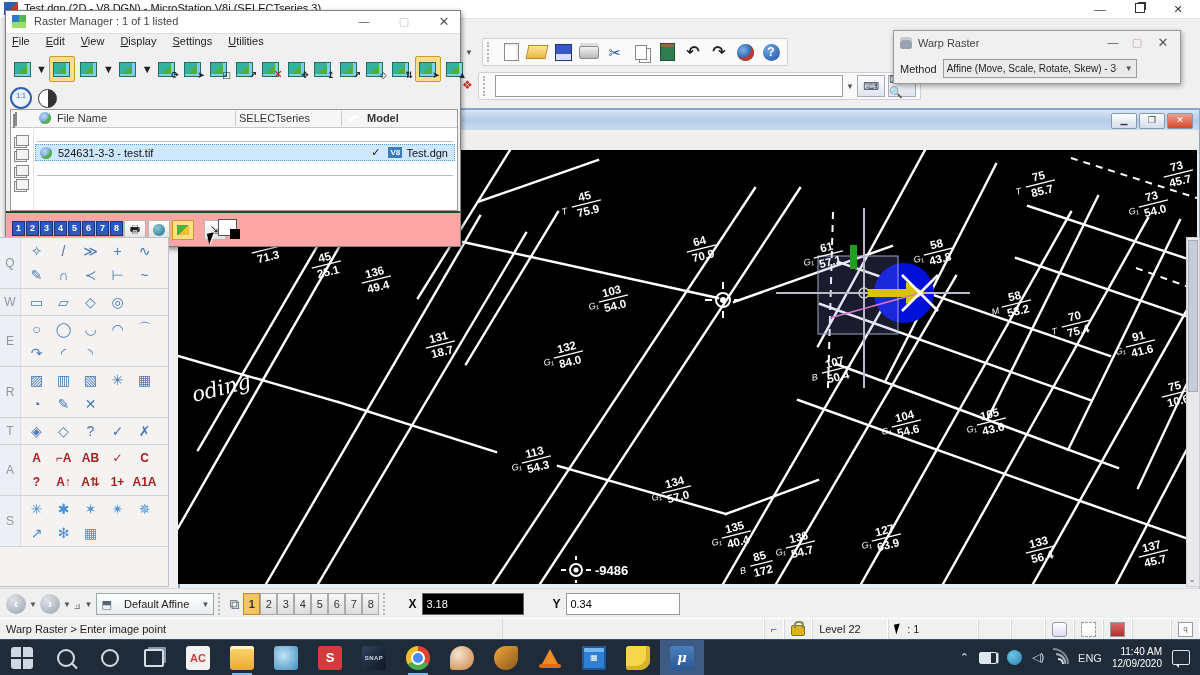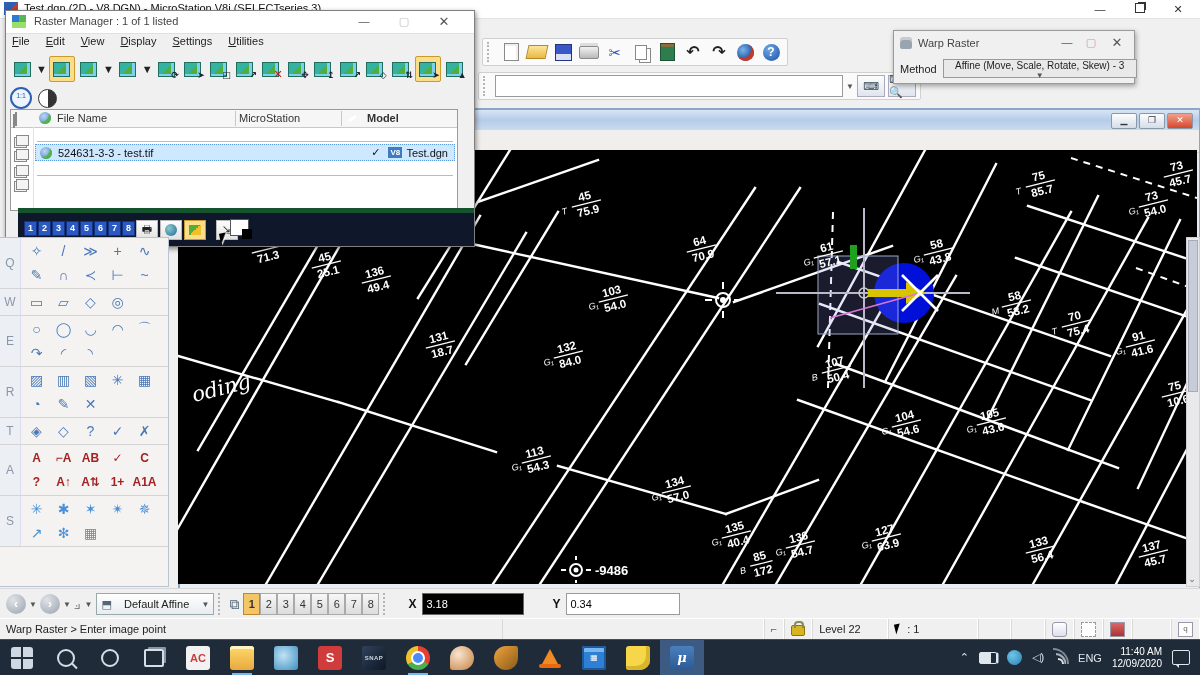--- a/index.html
+++ b/index.html
@@ -32,21 +32,21 @@
   .dd-arrow{font-size:8px;color:#555;}
   .kbicon{width:26px;height:20px;background:linear-gradient(#fdfdfd,#dfe5ee);border:1px solid #aab;display:flex;align-items:center;justify-content:center;font-size:11px;color:#345;}
   
   #viewwin{left:178px;top:108px;width:1019px;height:478px;border:2px solid #8aa6c8;background:#e9eef5;}
   #vtitle{left:0;top:0;right:0;height:20px;background:linear-gradient(#d8e6f5,#b5cce8 50%,#c9dbf0);}
   .vbtn{top:3px;width:24px;height:14px;border:1px solid #8899aa;border-radius:2px;background:linear-gradient(#fdfdfd,#d5dde8);text-align:center;line-height:12px;font-size:9px;color:#334;}
   .vbtn-close{background:linear-gradient(#f2a08c,#d4472c);color:#fff;font-weight:bold;}
   #vtools{left:0;top:20px;right:0;height:22px;background:#f0efed;border-bottom:1px solid #d7d4cf;display:flex;align-items:center;gap:6px;padding-left:6px;}
   .vti{width:15px;height:15px;border:1px solid #8aa;background:linear-gradient(#fff,#dde6ef);color:#369;font-size:9px;text-align:center;line-height:14px;}
   
-  #rm{left:5px;top:10px;width:454px;height:235px;background:#f0f0f0;border:1px solid #808080;box-shadow:1px 2px 5px rgba(0,0,0,.45);padding-left:14px;}
+  #rm{left:5px;top:10px;width:454px;height:235px;background:#f0f0f0;border:1px solid #808080;box-shadow:1px 2px 5px rgba(0,0,0,.45);}
   #rm-title{left:0;top:0;right:0;height:22px;background:#fff;border-bottom:1px solid #e0e0e0;}
   #rm-title .dicon{left:6px;top:4px;width:14px;height:13px;background:
      linear-gradient(90deg,#2d7bd1 50%,#57b651 50%);box-shadow:inset 0 -6px 0 #9adf68;}
   #rm-title .dtext{left:28px;top:4px;font-size:11px;color:#444;}
   .dctl{top:4px;width:26px;height:14px;text-align:center;font-size:11px;color:#555;line-height:13px;}
   #rm-menus{left:6px;top:24px;height:16px;display:flex;gap:16px;font-size:11px;color:#222;}
   #rm-toolbar{left:4px;top:42px;height:32px;display:flex;align-items:center;gap:2px;}
   .ric{width:24px;height:24px;display:flex;align-items:center;justify-content:center;position:relative;}
   .ric .tile{width:17px;height:15px;background:linear-gradient(135deg,#35b3a0 50%,#4fae3c 50%);
       box-shadow:inset 0 0 0 1px #1f6e5e, inset -8px -7px 0 -4px #7fd0ef;}
@@ -60,33 +60,33 @@
   #rm-head{left:0;top:0;right:0;height:17px;background:#f6f6f6;border-bottom:1px solid #c9c9c9;font-size:11px;color:#333;}
   .colsep{top:1px;height:15px;}
   .gut{left:0;top:17px;bottom:0;width:22px;border-right:1px solid #e2e2e2;}
   .sheet{width:11px;height:9px;border:1px solid #888;background:#f4f4f4;box-shadow:-2px 2px 0 -1px #f4f4f4,-2px 2px 0 0 #888;}
   .rowline{left:26px;height:1px;background:#bbb;right:4px;}
   #rm-selrow{left:24px;top:34px;right:2px;height:15px;background:#cde8ff;border:1px dotted #5a9ae0;display:flex;align-items:center;font-size:11px;color:#111;}
   .fico{width:12px;height:12px;border-radius:50%;background:radial-gradient(circle at 40% 35%,#bcd8f2,#3f7bc0);box-shadow:inset -4px -4px 0 -2px #54b24a;margin:0 6px 0 4px;}
   .v8{width:14px;height:11px;background:#3f7bc0;color:#fff;font-size:8px;font-weight:bold;text-align:center;line-height:11px;margin-right:4px;}
   .noent{width:11px;height:11px;border-radius:50%;background:#c81919;position:relative;}
   .noent::after{content:"";position:absolute;left:1px;top:4px;width:9px;height:3px;background:#fff;transform:rotate(-35deg);}
-  #rm-bottom{left:12px;right:0;bottom:0;height:33px;border-top:5px solid #14532d;background:#0f172a;}
+  #rm-bottom{left:0;right:0;bottom:0;height:33px;border-top:2px solid #14532d;background:#fca5a5;}
   .vt{display:inline-block;width:11px;height:13px;background:#2b59c3;color:#fff;font-size:9px;font-weight:bold;text-align:center;line-height:13px;margin-right:1px;border:1px solid #16337e;}
   .rbic{display:inline-flex;width:20px;height:18px;border:1px solid #b9b9b9;background:linear-gradient(#fdfdfd,#e3e3e3);align-items:center;justify-content:center;font-size:11px;}
   .rbic.hl2{background:#fbdd8a;border-color:#c89a30;}
   .swatch{width:17px;height:15px;background:#fff;border:1px solid #555;}
   .swatch2{width:10px;height:10px;background:#000;}
   .cursor{width:0;height:0;border-left:7px solid #000;border-bottom:11px solid transparent;transform:rotate(-12deg);filter:drop-shadow(1px 1px 0 #fff);}
   
-  #warp{left:893px;top:30px;width:240px;height:52px;background:#f0f0f0;border:1px solid #9a9a9a;box-shadow:1px 2px 5px rgba(0,0,0,.35);}
+  #warp{left:893px;top:30px;width:240px;height:52px;background:#f0f0f0;border:1px solid #9a9a9a;box-shadow:1px 2px 5px rgba(0,0,0,.35);padding-left:46px;}
   #warp .hand{left:6px;top:6px;width:12px;height:12px;background:#9aa4b0;border-radius:4px 4px 2px 2px;box-shadow:inset 0 3px 0 #c6ccd4;}
   #warp .wtext{left:24px;top:6px;color:#444;}
   #warp-method{left:6px;top:28px;display:flex;align-items:center;gap:6px;}
-  #warp-combo{width:186px;height:17px;background:#e9e9e9;border:1px solid #9a9a9a;font-size:10px;color:#222;display:flex;align-items:center;padding:0 3px;justify-content:space-between;flex-direction:column;}
+  #warp-combo{width:186px;height:17px;background:#e9e9e9;border:1px solid #9a9a9a;font-size:10px;color:#222;display:flex;align-items:center;padding:0 3px;justify-content:space-between;}
   
   #palette{left:0px;top:237px;width:168px;height:348px;background:#f4f3f1;border:1px solid #b9c4d0;border-left:none;overflow:hidden;}
   .psec{border-bottom:1px solid #d4d4d4;display:flex;}
   .pkey{width:20px;color:#8a97a8;font-size:12px;display:flex;align-items:center;justify-content:center;background:#eceff3;border-right:1px solid #dde;}
   .prows{flex:1;padding:1px 0 1px 2px;}
   .prow{display:flex;}
   .pic{width:27px;height:24px;display:flex;align-items:center;justify-content:center;font-size:14px;color:#4a79b8;}
   .psec-A .pic{color:#a42222;font-size:12px;font-weight:bold;}
   .psec-S .pic{color:#4a90d8;}
   #pscroll{position:absolute;right:0;top:237px;width:12px;height:348px;background:#e9e9ec;border:1px solid #cfcfd4;}
@@ -539,21 +539,21 @@
       </div>
     <div id="rm-toolbar2" class="abs" data-name="raster-manager-toolbar2">
       <span class="lens" data-name="zoom-1-1-icon">1:1</span>
       <span class="half" data-name="contrast-icon"></span>
     </div>
     <div id="rm-list" class="abs" data-name="raster-file-list">
       <div id="rm-head" class="abs" data-name="list-header">
         <span class="abs" style="left:4px;top:3px;"><span class="sheet" data-name="layers-column-icon"></span></span>
         <span class="abs fico" style="left:28px;top:2px;margin:0;" data-name="file-type-icon"></span>
         <span class="abs" style="left:46px;top:2px;" data-name="file-name-column">File Name</span>
-        <span class="abs" style="left:228px;top:2px;" data-name="description-column">MicroStation</span>
+        <span class="abs" style="left:228px;top:2px;" data-name="description-column">SELECTseries</span>
         <span class="abs noent" style="left:336px;top:3px;" data-name="model-lock-icon"></span>
         <span class="abs" style="left:356px;top:2px;font-weight:bold;" data-name="model-column">Model</span>
         <span class="abs colsep sep-v" style="left:224px;"></span>
         <span class="abs colsep sep-v" style="left:330px;"></span>
       </div>
       <div class="gut abs" data-name="list-gutter">
         <span class="sheet abs" style="left:5px;top:8px;"></span>
         <span class="sheet abs" style="left:5px;top:22px;"></span>
         <span class="sheet abs" style="left:5px;top:38px;"></span>
         <span class="sheet abs" style="left:5px;top:52px;"></span>

